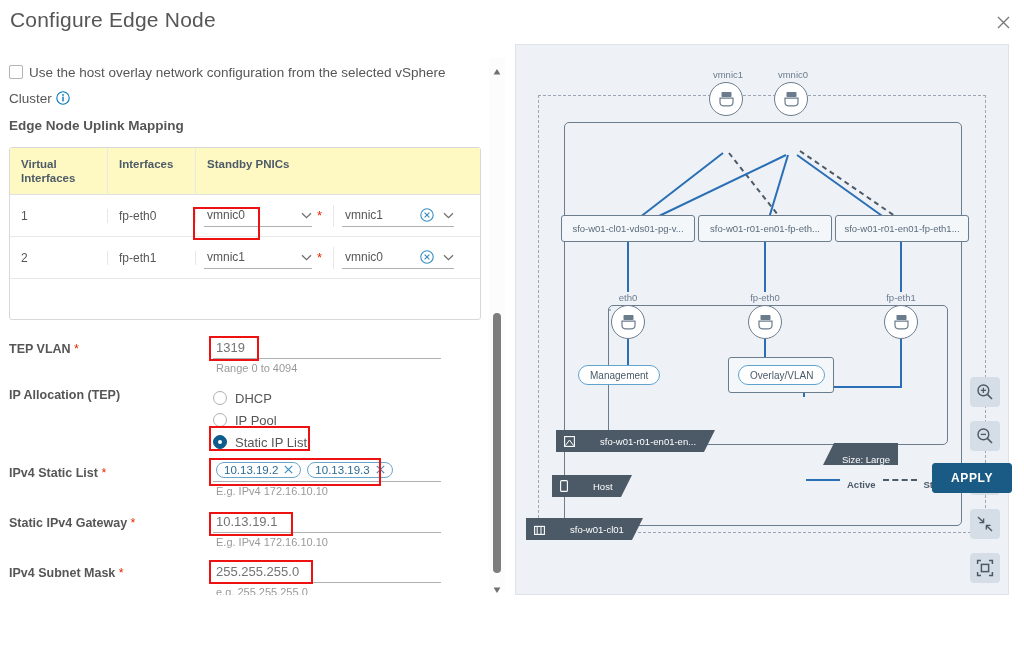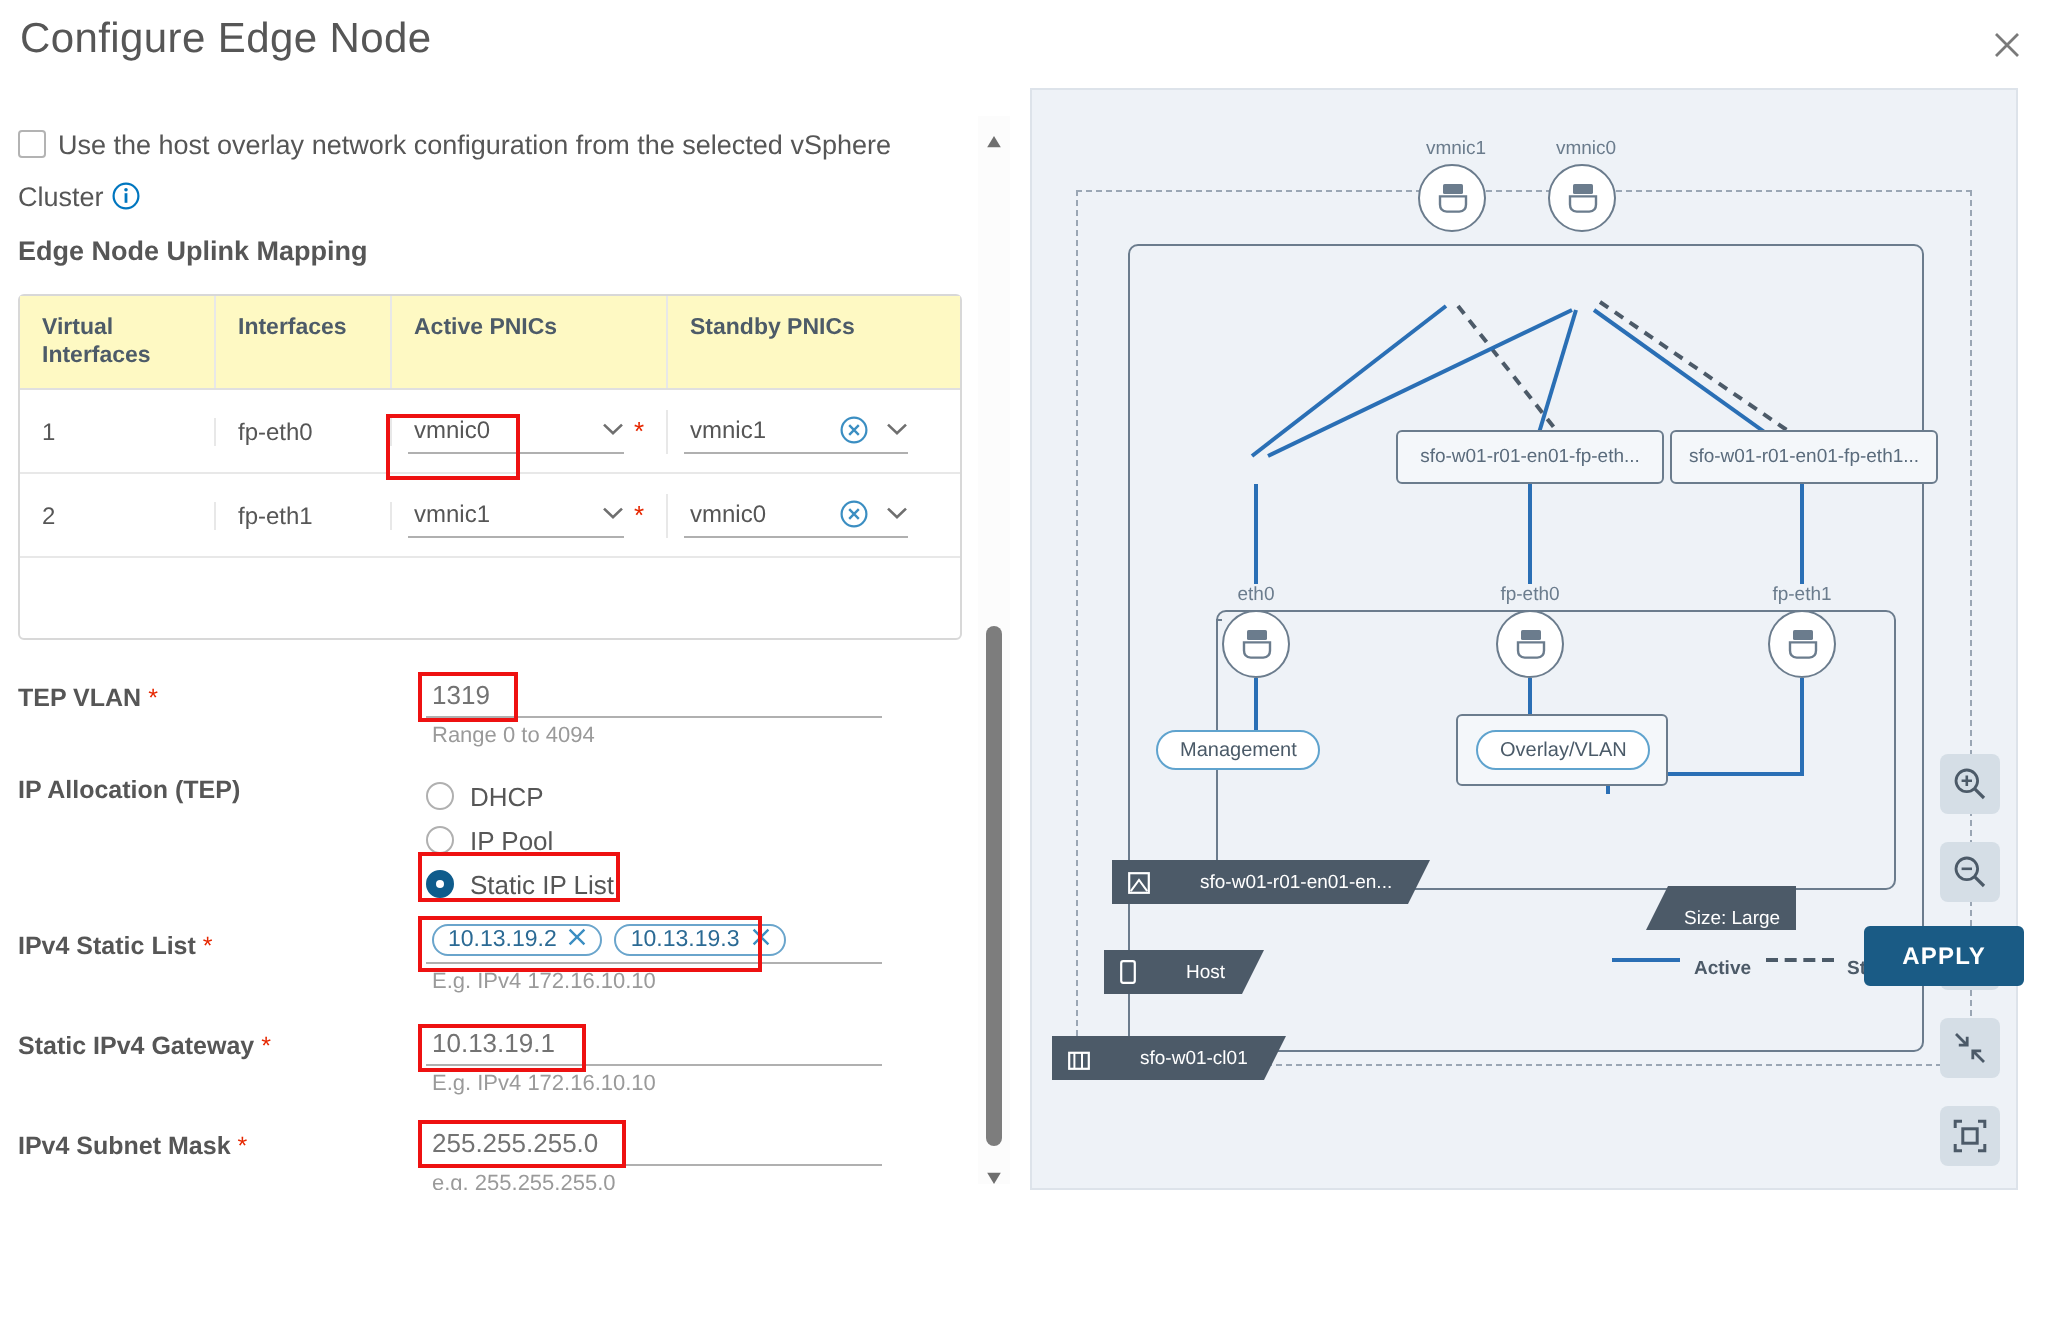--- a/index.html
+++ b/index.html
@@ -253,21 +253,20 @@
         </svg>
       </span>
     </div>
 
     <div class="section-title">Edge Node Uplink Mapping</div>
 
     <div class="uplink-table">
       <div class="ut-head">
         <div class="c1">Virtual Interfaces</div>
         <div class="c2">Interfaces</div>
-        <div class="c3">Active PNICs</div>
         <div class="c4">Standby PNICs</div>
       </div>
 
       <div class="ut-row">
         <div class="c1">1</div>
         <div class="c2">fp-eth0</div>
         <div class="c3">
           <div class="cellwrap">
             <div class="sel selbox">
               <span class="val">vmnic0</span>
@@ -472,20 +471,21 @@
       </svg>
     </div>
     <div class="nic-label" style="left:253px; top:24px; width:48px;">vmnic0</div>
     <div class="nic" style="left:258px; top:37px;">
       <svg width="19" height="16" viewBox="0 0 19 16">
         <rect x="4.5" y="1" width="10" height="5" rx="0.8" fill="#6b7c8d"></rect>
         <path d="M3 7.2 h13 v4 q0 3.3 -3.4 3.6 h-6.2 q-3.4 -.3 -3.4 -3.6 z" fill="none" stroke="#6b7c8d" stroke-width="1.2"></path>
       </svg>
     </div>
 
+    <div class="pgbox" style="left:45px; top:170px; width:134px;">sfo-w01-cl01-vds01-pg-v...</div>
     <div class="pgbox" style="left:182px; top:170px; width:134px;">sfo-w01-r01-en01-fp-eth...</div>
     <div class="pgbox" style="left:319px; top:170px; width:134px;">sfo-w01-r01-en01-fp-eth1...</div>
 
     <div class="nic-label" style="left:88px; top:247px; width:48px;">eth0</div>
     <div class="nic" style="left:95px; top:260px;">
       <svg width="19" height="16" viewBox="0 0 19 16">
         <rect x="4.5" y="1" width="10" height="5" rx="0.8" fill="#6b7c8d"></rect>
         <path d="M3 7.2 h13 v4 q0 3.3 -3.4 3.6 h-6.2 q-3.4 -.3 -3.4 -3.6 z" fill="none" stroke="#6b7c8d" stroke-width="1.2"></path>
       </svg>
     </div>

